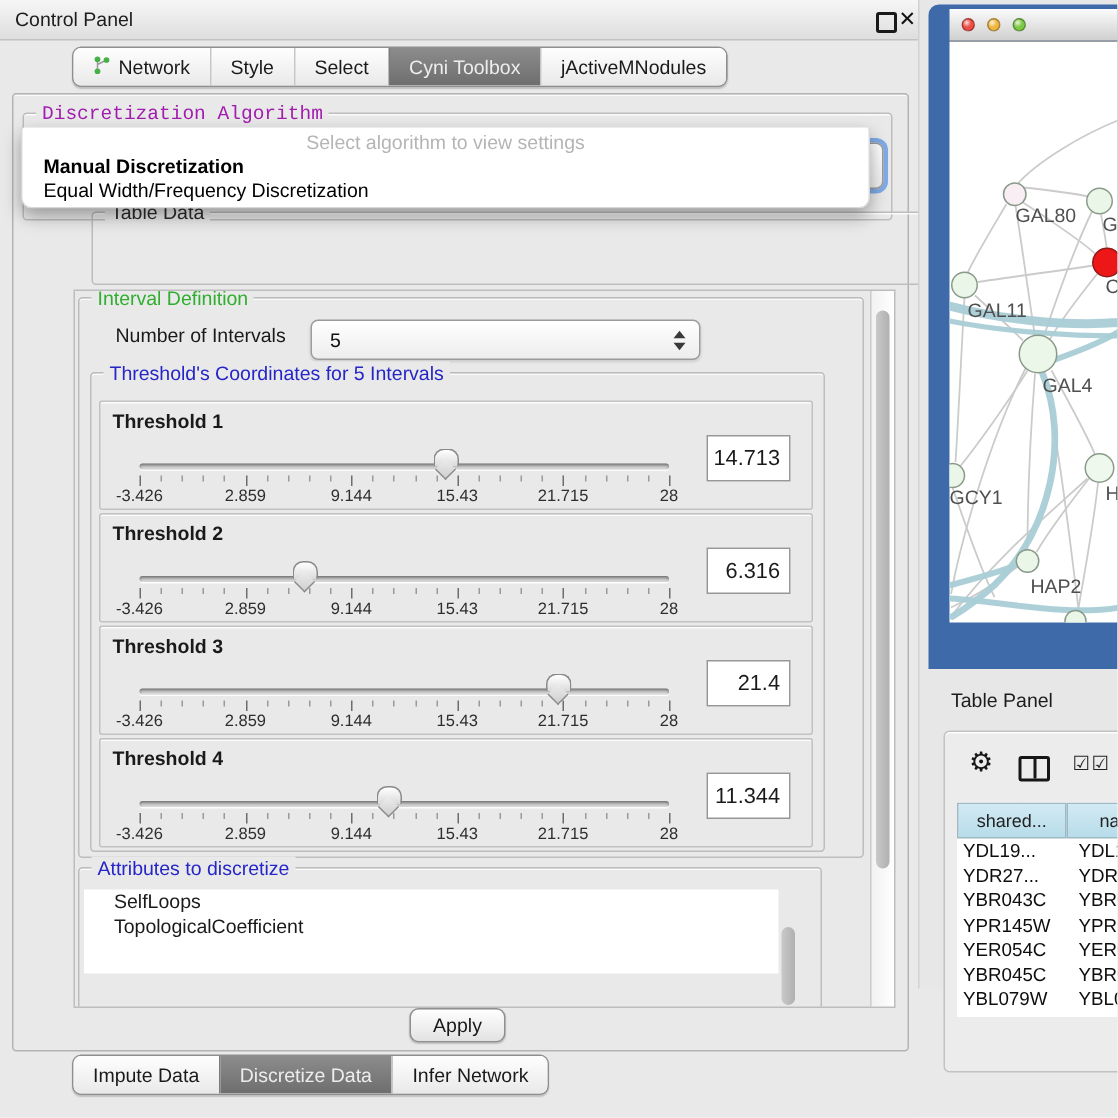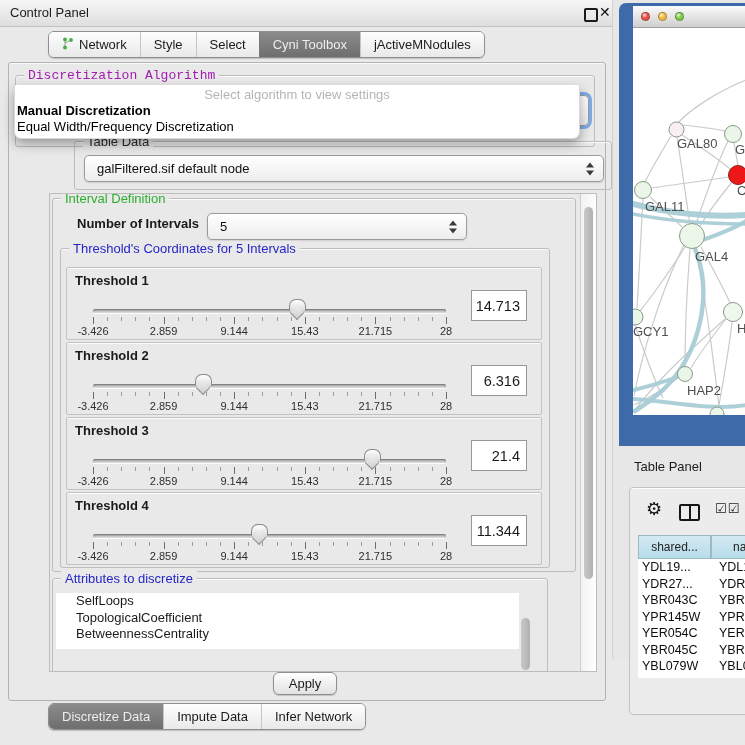--- a/index.html
+++ b/index.html
@@ -39,21 +39,21 @@
   .combo .val{position:absolute;left:12px;top:0;bottom:0;display:flex;align-items:center;font-size:13px;color:#101010;white-space:nowrap;}
   .combo.focus{box-shadow:0 0 0 3px rgba(90,150,230,.75);}
   .spin{position:absolute;right:8px;top:50%;transform:translateY(-50%);width:9px;height:13px;}
   .spin::before{content:"";position:absolute;left:0;top:0;border-left:4.5px solid transparent;border-right:4.5px solid transparent;border-bottom:5px solid #3a3a3a;}
   .spin::after{content:"";position:absolute;left:0;bottom:0;border-left:4.5px solid transparent;border-right:4.5px solid transparent;border-top:5px solid #3a3a3a;}
 
   #popup{position:absolute;left:5px;top:22px;width:564px;height:53px;background:#fff;
          border:1px solid #d8d8d8;border-top:none;border-radius:2px 2px 7px 7px;
          box-shadow:0 5px 12px rgba(0,0,0,.35);z-index:10;}
   #popup .ph{text-align:center;color:#b5b5b5;font-size:13px;height:18px;line-height:19px;}
-  .popup-item{font-size:13px;height:16px;line-height:16px;padding-left:2px;color:#000;white-space:nowrap;}
+  .popup-item{font-size:13px;height:16px;line-height:16px;padding-left:14px;color:#000;white-space:nowrap;}
   .popup-item.bold{font-weight:bold;}
 
   #scroll-frame{position:absolute;left:40px;top:130px;width:546px;height:477px;border:1px solid #bdbdbd;
                 overflow:hidden;background:#e9e9e9;}
   #vscroll{position:absolute;left:530px;top:0;width:16px;height:477px;background:linear-gradient(to right,#f2f2f2,#ffffff);
            border-left:1px solid #cdcdcd;}
   .vthumb{position:absolute;border-radius:5px;background:linear-gradient(to right,#c9c9c9,#b0b0b0);}
 
   .thr-box{position:absolute;left:16px;width:474px;height:71px;background:#e9e9e9;border:1px solid #c2c2c2;
            border-radius:2px;box-shadow:inset 0 1px 0 #fcfcfc;}
@@ -149,33 +149,29 @@
       </div>
 
       <div id="popup">
         <div class="ph">Select algorithm to view settings</div>
         <div id="popup-list">
             <div class="popup-item bold">Manual Discretization</div>
             <div class="popup-item">Equal Width/Frequency Discretization</div>
           </div>
       </div>
 
-      <div class="group" style="left:65px;top:78px;width:536px;height:47px;">
+      <div class="group" style="left:52px;top:78px;width:536px;height:47px;padding-left:18px;">
         <span class="gtitle dark">Table Data</span>
-        <div class="combo" style="left:9px;top:13px;width:518px;height:25px;">
-          <span class="val">galFiltered.sif default node</span>
-          <span class="spin"></span>
-        </div>
       </div>
 
       <div id="scroll-frame">
         <div class="group" style="left:2px;top:4px;width:522px;height:372px;">
           <span class="gtitle green">Interval Definition</span>
         </div>
-        <div class="abs" style="left:27px;top:22px;font-weight:bold;">Number of Intervals</div>
+        <div class="abs" style="left:27px;top:22px;font-weight:normal;">Number of Intervals</div>
         <div class="combo" style="left:157px;top:19px;width:258px;height:25px;">
           <span class="val">5</span>
           <span class="spin"></span>
         </div>
         <div class="group" style="left:10px;top:54px;width:488px;height:318px;">
           <span class="gtitle blue">Threshold's Coordinates for 5 Intervals</span>
         </div>
         <div id="thr-container">
             <div class="thr-box" style="top: 73px;">
               <div class="thr-label">Threshold 1</div>
@@ -347,39 +343,38 @@
             </div>
           </div>
 
         <div class="group" style="left:2px;top:384px;width:494px;height:95px;">
           <span class="gtitle blue">Attributes to discretize</span>
         </div>
         <div class="abs" style="left:7px;top:400px;font-weight:bold;">Numerical Attributes</div>
         <div id="attr-list">
             <div class="attr-item">SelfLoops</div>
             <div class="attr-item">TopologicalCoefficient</div>
-            <div class="attr-item">BetweennessCentrality</div>
           </div>
         <div class="vthumb" style="left:471px;top:424px;width:9px;height:52px;"></div>
 
         <div id="vscroll">
           <div class="vthumb" style="left:3px;top:13px;width:9px;height:372px;"></div>
         </div>
       </div>
 
       <div class="btn" style="left:264px;top:609px;width:62px;height:21px;">Apply</div>
     </div>
 
     <div id="bottom-tabs" class="abs tabrow">
       <div class="tabgroup" id="bottom-tabgroup">
+          <div class="tab">
+            <span>Impute Data</span>
+          </div>
           <div class="tab sel">
             <span>Discretize Data</span>
-          </div>
-          <div class="tab">
-            <span>Impute Data</span>
           </div>
           <div class="tab">
             <span>Infer Network</span>
           </div>
         </div>
     </div>
   </div>
 
   <div id="right-side" class="abs">
     <div id="net-window" class="abs" style="background: rgb(63, 106, 169);">

